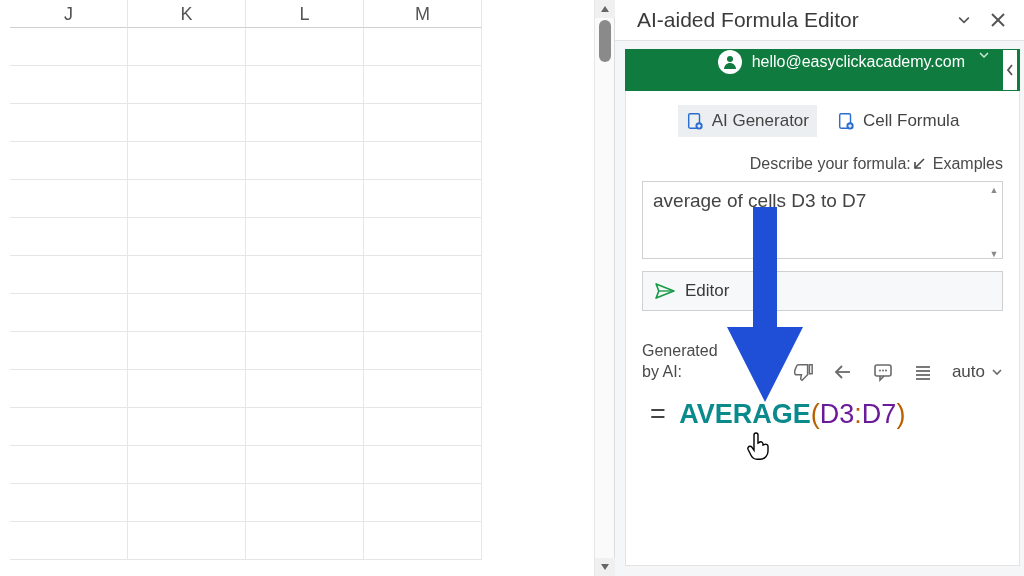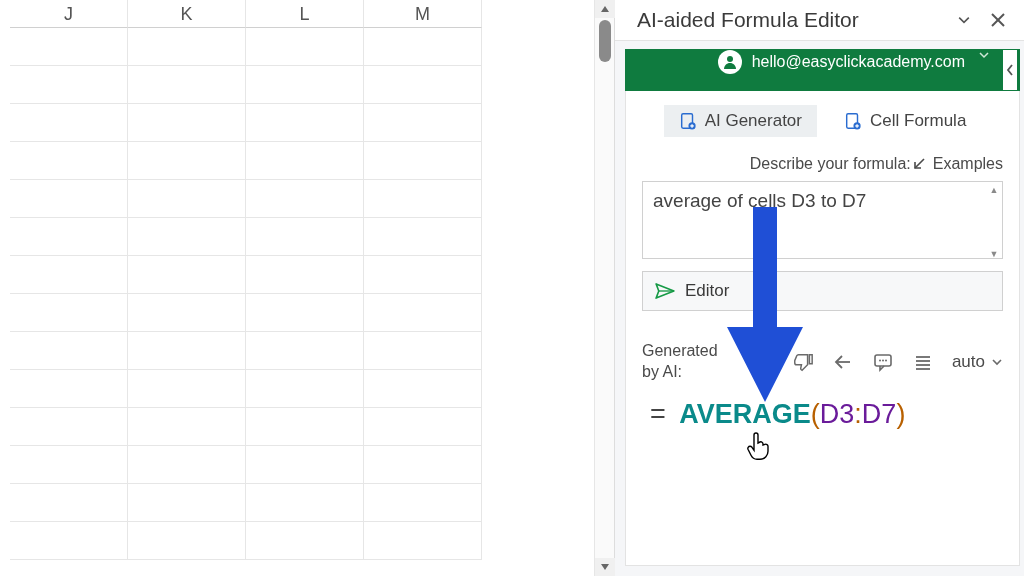--- a/index.html
+++ b/index.html
@@ -69,21 +69,21 @@
     background: #fff; color: #555; margin-right: -4px; margin-left: 4px;
   }
 
   .tabs {
     display: flex; gap: 12px; padding: 14px 16px 12px 16px;
     border-left: 1px solid #e3e3e3; border-right: 1px solid #e3e3e3; background: #fff;
     justify-content: center;
   }
   .tab {
     display: inline-flex; align-items: center; gap: 8px;
-    padding: 6px 15px; font-size: 17px; color: #444; border-radius: 0;
+    padding: 6px 8px; font-size: 17px; color: #444; border-radius: 0;
     cursor: pointer;
   }
   .tab.active { background: #eceff1; }
   .tab-icon {
     width: 18px; height: 18px; display: inline-flex; align-items: center; justify-content: center;
   }
 
   .form-area {
     background: #fff; border-left: 1px solid #e3e3e3; border-right: 1px solid #e3e3e3;
     padding: 6px 16px 10px 16px; display: flex; flex-direction: column; gap: 8px;
@@ -108,21 +108,21 @@
     display: flex; align-items: center; gap: 10px; padding: 0 12px;
     font-size: 17px; color: #3a3a3a; cursor: pointer;
   }
   .send-icon { color: #169a46; display: inline-flex; }
 
   .gen-area {
     background: #fff; border: 1px solid #e3e3e3; border-top: 0;
     padding: 20px 16px 10px 16px; display: flex; flex-direction: column; gap: 14px;
     flex: 1;
   }
-  .gen-head { display: flex; align-items: center; gap: 18px; font-size: 16px; color: #4a4a4a; }
+  .gen-head { display: flex; align-items: flex-end; gap: 18px; font-size: 16px; color: #4a4a4a; }
   .gen-label { width: 92px; line-height: 1.3; }
   .gen-controls { display: flex; align-items: center; gap: 18px; color: #6a6a6a; position: relative; }
   .ctrl { width: 22px; height: 22px; display: inline-flex; align-items: center; justify-content: center; cursor: pointer; }
   .thumb-up-icon { color: #169a46; }
   .auto { font-size: 17px; color: #4a4a4a; display: inline-flex; align-items: center; gap: 6px; cursor: pointer; }
   .formula-result {
     font-family: Liberation Sans, sans-serif; font-size: 27px; padding: 2px 6px;
   }
   .tok-fn { color: #0a8a8a; font-weight: 600; }
   .tok-par { color: #b86000; }

